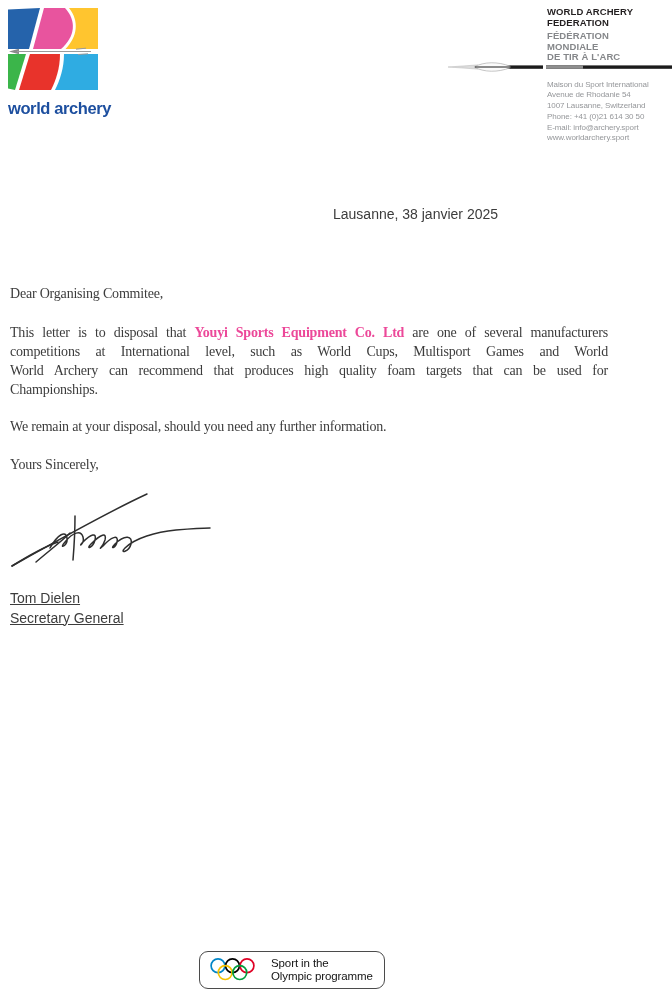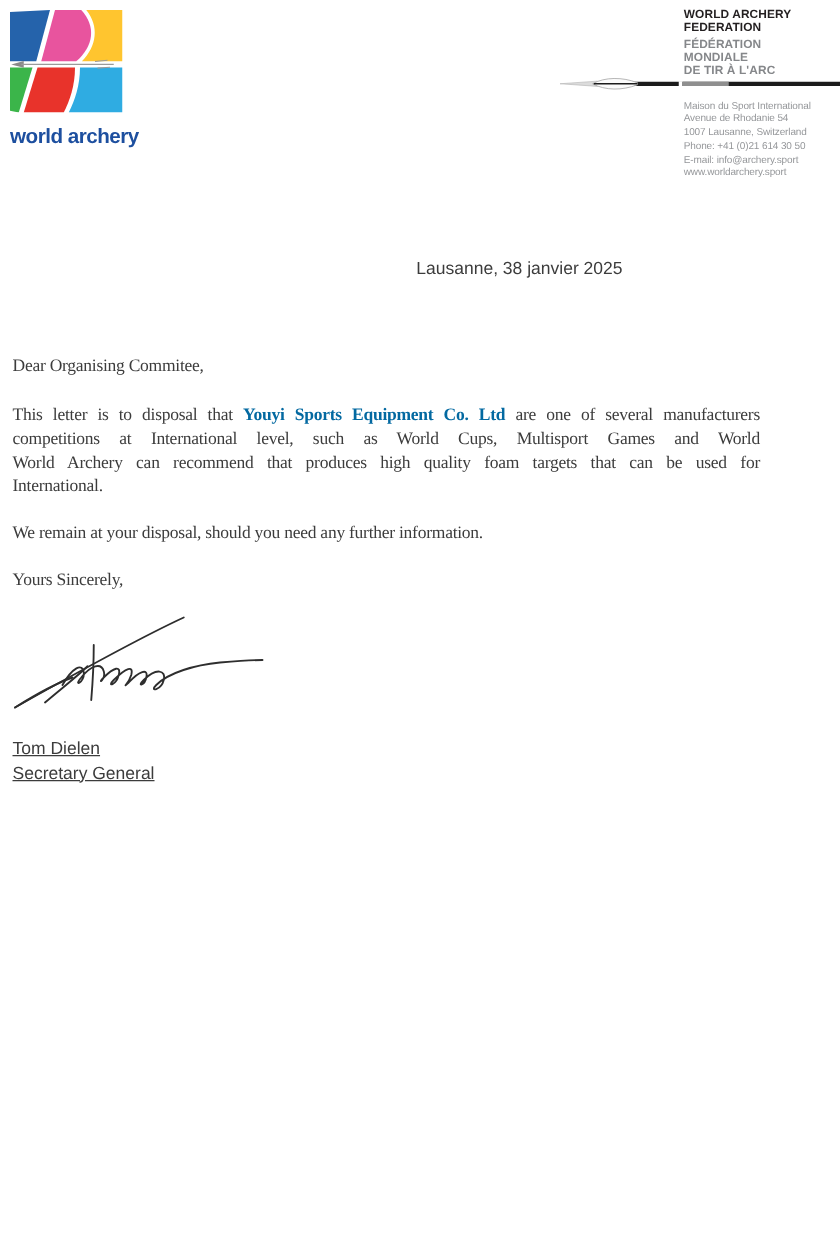--- a/index.html
+++ b/index.html
@@ -35,21 +35,21 @@
   
   .arrow-wrap { position:absolute; left:448px; top:60px; width:224px; height:14px; }
 
   
   .dateline { position:absolute; left:333px; top:206px; font-size:14px; }
   .letter { position:absolute; left:10px; top:284px; width:598px; font-size:14px; line-height:19px; letter-spacing:-0.2px;font-family:Liberation Serif, serif; }
   .para1 { margin-top:20px; }
   .jline { text-align:justify; text-align-last:justify; }
   .para2 { margin-top:18px; }
   .closing { margin-top:19px; }
-  b { color:#0369a1; }
+  b { color:#ec4899; }
 
   .signature-wrap { position:absolute; left:6px; top:486px; width:208px; height:88px; }
 
   .signer-block { position:absolute; left:10px; top:589px; font-size:14px; line-height:19.5px;text-decoration:underline; }
 
   
   .olympic-box {
     position:absolute; left:199px; top:951px; width:186px; height:38px;
     border:1.5px solid #4b4b4b; border-radius:9px;
     display:flex; align-items:center; padding:0 10px; gap:9px; background:#fff;
@@ -109,21 +109,21 @@
 
   <div class="dateline">Lausanne, 38 janvier 2025</div>
 
   <div class="letter">
     <div class="salutation">Dear Organising Commitee,</div>
 
     <div class="para1">
       <div class="jline"><span>This letter is to disposal that </span><b>Youyi Sports Equipment Co. Ltd</b><span> are one of several manufacturers</span></div>
       <div class="jline">competitions at International level, such as World Cups, Multisport Games and World</div>
       <div class="jline">World Archery can recommend that produces high quality foam targets that can be used for</div>
-      <div>International.</div>
+      <div>Championships.</div>
     </div>
 
     <div class="para2">We remain at your disposal, should you need any further information.</div>
     <div class="closing">Yours Sincerely,</div>
   </div>
 
   <div class="signature-wrap">
     <svg width="208" height="88" viewBox="0 0 208 88">
       <g fill="none" stroke="#2e2e2e" stroke-width="1.5" stroke-linecap="round">
         <path d="M6,80 C45,58 102,26 141,8"></path>
@@ -133,14 +133,29 @@
         <path d="M44,62 C52,48 60,44 61,52 C62,60 52,64 59,56 C67,46 75,44 77,51 C79,58 71,62 77,56 C85,48 91,46 89,54 C87,62 79,64 85,58 C95,48 101,46 99,54 C97,61 91,65 97,60 C105,51 113,48 111,56 C110,62 103,64 109,58 C119,48 127,50 125,58 C123,66 113,68 119,62 C129,52 150,46 170,44 C182,43 196,42 204,42"></path>
       </g>
     </svg>
   </div>
 
   <div class="signer-block">
     <div>Tom Dielen</div>
     <div>Secretary General</div>
   </div>
 
+  <div class="olympic-box">
+    <svg width="52" height="26" viewBox="0 0 52 26">
+      <g fill="none" stroke-width="1.7">
+        <circle cx="8" cy="8.7" r="6.9" stroke="#0085c7"></circle>
+        <circle cx="22.5" cy="8.7" r="6.9" stroke="#000000"></circle>
+        <circle cx="37" cy="8.7" r="6.9" stroke="#df0024"></circle>
+        <circle cx="15.2" cy="15.6" r="6.9" stroke="#f4c300"></circle>
+        <circle cx="29.8" cy="15.6" r="6.9" stroke="#009f3d"></circle>
+      </g>
+    </svg>
+    <div class="olympic-label">
+      <div>Sport in the</div>
+      <div>Olympic programme</div>
+    </div>
+  </div>
 
 </div>
 
 </body></html>

